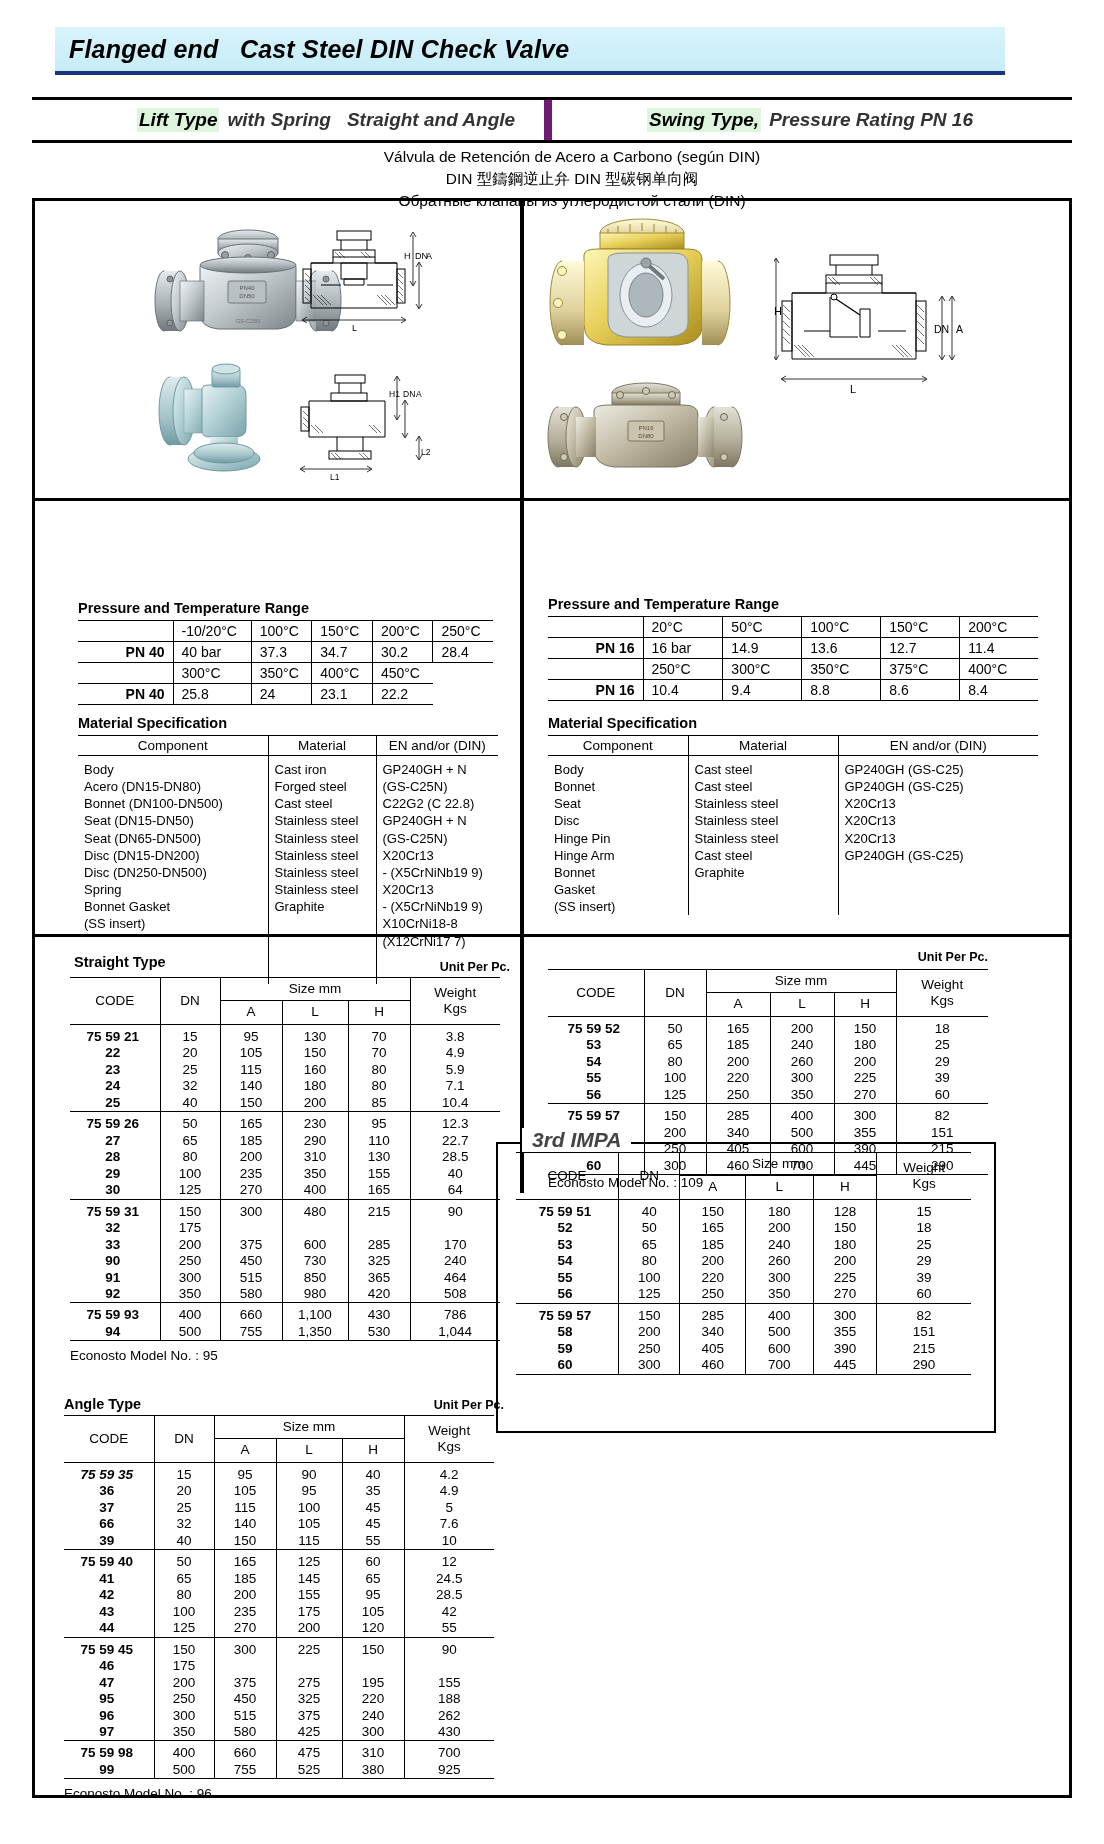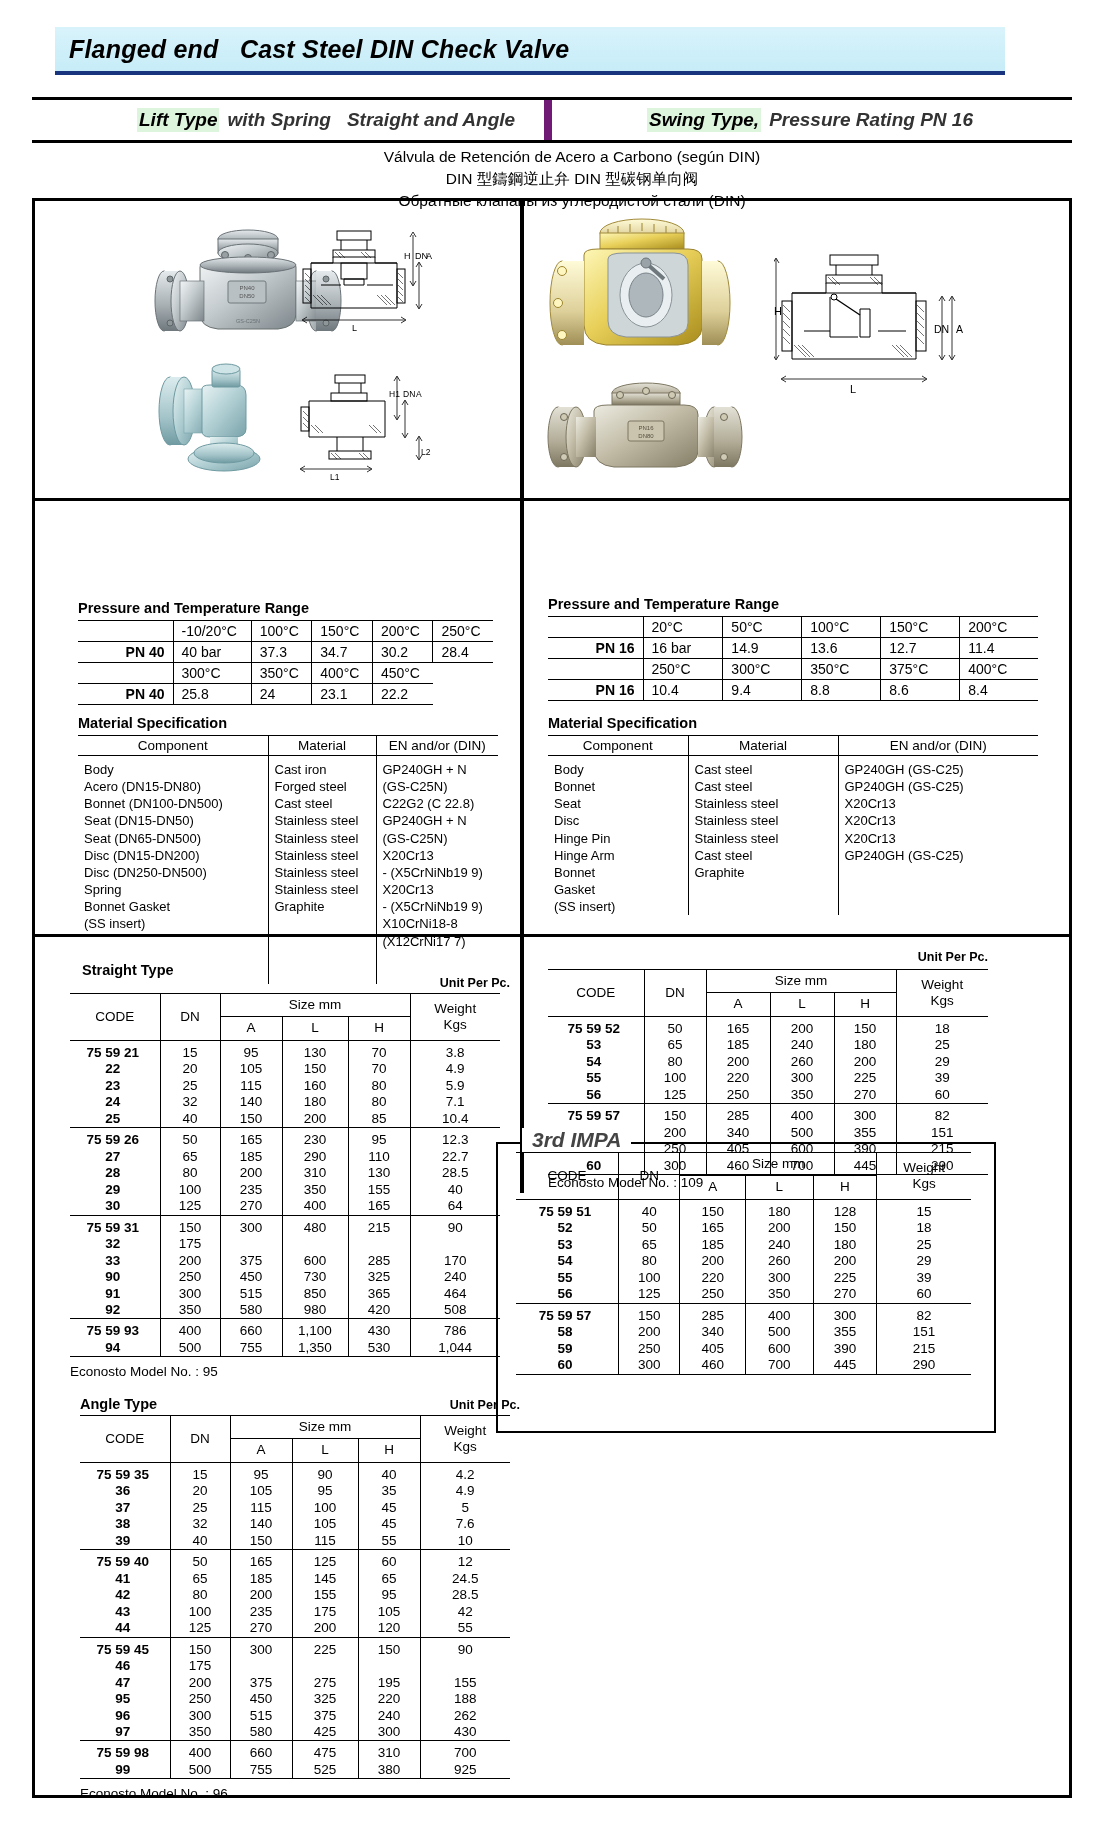--- a/index.html
+++ b/index.html
@@ -514,21 +514,21 @@
           <div>&nbsp;</div>
               <div>&nbsp;</div>
         </td>
       </tr>
     </tbody>
       </table>
   </div>
 
   <div style="position:absolute;left:70px;top:950px;width:440px;">
     <div style="display:flex;justify-content:space-between;align-items:flex-end;">
-      <div class="sec-title" style="margin:12px;">Straight Type</div>
+      <div class="sec-title" style="margin:4px;">Straight Type</div>
       <div class="unit">Unit Per Pc.</div>
     </div>
     <table class="dtab" style="width:430px;margin-top:3px;">
       <tbody>
           <tr class="hd">
         <td rowspan="2" class="bt bb" style="width:90px;">CODE</td>
         <td rowspan="2" class="bt bb bl br" style="width:60px;">DN</td>
         <td colspan="3" class="bt bb">Size mm</td>
         <td rowspan="2" class="bt bb bl" style="width:90px;">
           <div>Weight</div>
@@ -690,21 +690,21 @@
             <td class="bb">755</td>
             <td class="bl br bb">1,350</td>
             <td class="bb">530</td>
             <td class="bl bb">1,044</td>
           </tr>
       </tbody>
     </table>
     <div class="model" style="margin-top:7px;">Econosto  Model No. :  95</div>
   </div>
 
-  <div style="position:absolute;left:80px;top:1396px;width:440px;">
+  <div style="position:absolute;left:64px;top:1396px;width:440px;">
     <div style="display:flex;justify-content:space-between;align-items:flex-end;">
       <div class="sec-title" style="margin:0;">Angle Type</div>
       <div class="unit">Unit Per Pc.</div>
     </div>
     <table class="dtab" style="width:430px;margin-top:3px;">
       <tbody>
           <tr class="hd">
         <td rowspan="2" class="bt bb" style="width:90px;">CODE</td>
         <td rowspan="2" class="bt bb bl br" style="width:60px;">DN</td>
         <td colspan="3" class="bt bb">Size mm</td>
@@ -714,21 +714,21 @@
         </td>
       </tr>
       <tr class="hd">
         <td class="bb" style="width:62px;">A</td>
         <td class="bb bl br" style="width:66px;">L</td>
         <td class="bb" style="width:62px;">H</td>
       </tr>
       </tbody>
         <tbody>
         <tr>
-            <td class="code-b" style="padding-top:4px!important;">75 59 35</td>
+            <td class="code-b" style="padding-top:4px!important;font-style:italic;">75 59 35</td>
             <td class="bl br" style="padding-top:4px!important;">15</td>
             <td style="padding-top:4px!important;">95</td>
             <td class="bl br" style="padding-top:4px!important;">90</td>
             <td style="padding-top:4px!important;">40</td>
             <td class="bl" style="padding-top:4px!important;">4.2</td>
           </tr>
         <tr>
             <td class="code-b">36</td>
             <td class="bl br">20</td>
             <td>105</td>
@@ -738,21 +738,21 @@
           </tr>
         <tr>
             <td class="code-b">37</td>
             <td class="bl br">25</td>
             <td>115</td>
             <td class="bl br">100</td>
             <td>45</td>
             <td class="bl">5</td>
           </tr>
         <tr>
-            <td class="code-b">38</td>
+            <td class="code-b">66</td>
             <td class="bl br">32</td>
             <td>140</td>
             <td class="bl br">105</td>
             <td>45</td>
             <td class="bl">7.6</td>
           </tr>
         <tr>
             <td class="code-b bb">39</td>
             <td class="bl br bb">40</td>
             <td class="bb">150</td>

